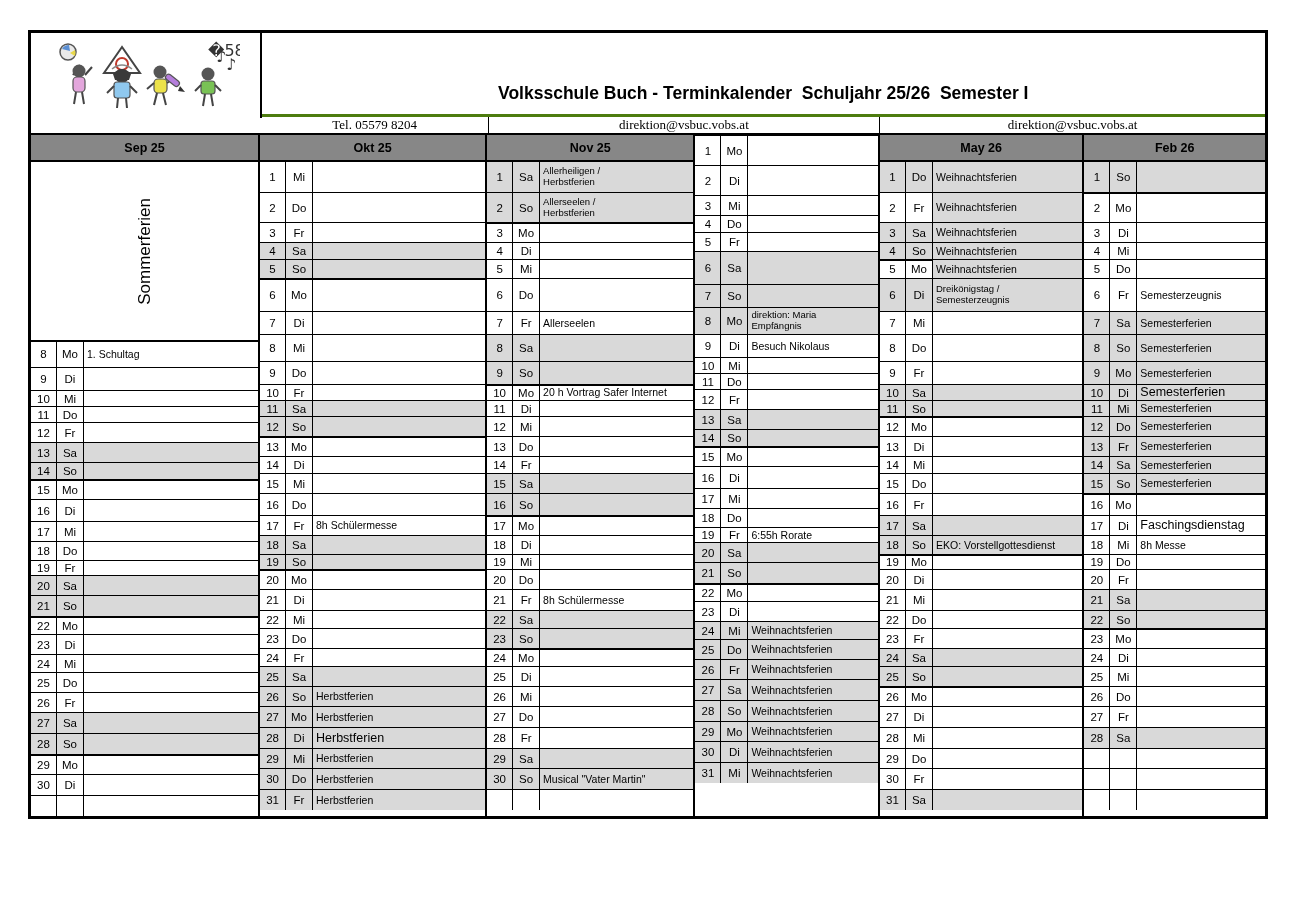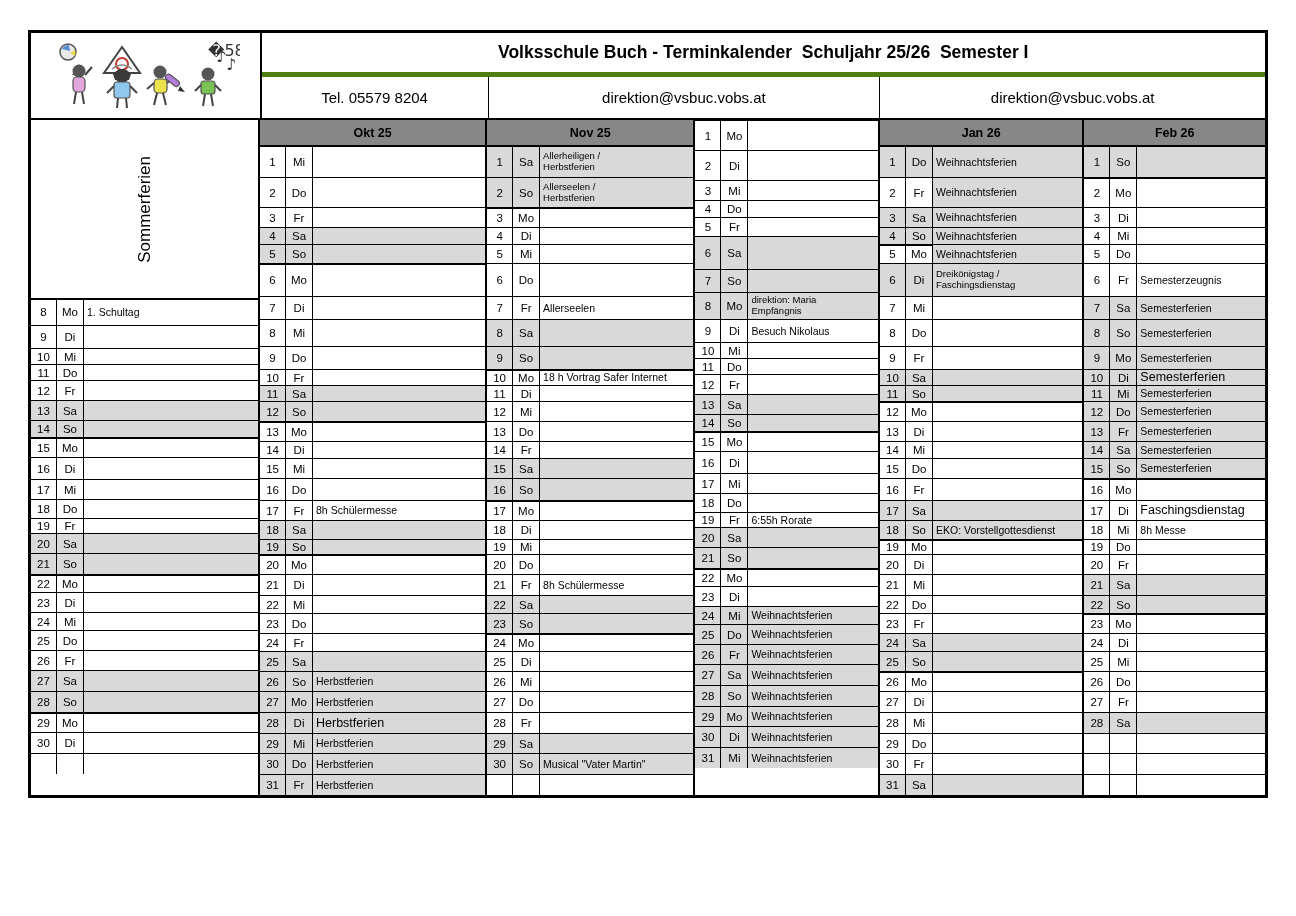--- a/index.html
+++ b/index.html
@@ -5,26 +5,26 @@
   html,body{margin:0;padding:0;background:#e8e8e8;}
   .page{position:relative;width:1296px;height:916px;background:#ffffff;overflow:hidden;
         font-family:"Liberation Sans",sans-serif;color:#000;}
   .sheet{position:absolute;left:28px;top:30px;width:1240px;box-sizing:border-box;
          border:3px solid #000;background:#fff;}
   
   .top{display:flex;border-bottom:2px solid #000;}
   .logo-cell{flex:230 0 0;box-sizing:border-box;border-right:2px solid #000;
              display:flex;align-items:center;justify-content:center;height:85px;background:#fff;}
   .top-right{flex:1010 0 0;display:flex;flex-direction:column;}
-  .title-row{height:44px;box-sizing:border-box;border-bottom:5px solid #4d7c0f;
+  .title-row{height:44px;box-sizing:border-box;border-bottom:3px solid #4d7c0f;
              display:flex;align-items:center;justify-content:center;
-             font-weight:bold;font-size:17.5px;white-space:pre;}
+             font-weight:bold;font-size:17.5px;white-space:pre;margin-top:40px;}
   .contact-row{flex:1;display:flex;}
   .c-cell{box-sizing:border-box;display:flex;align-items:center;justify-content:center;
-          font-size:15px;border-right:1px solid #000;}
+          font-size:13px;border-right:1px solid #000;font-family:Liberation Serif, serif;}
   .c-tel{flex:228 0 0;}
   .c-em1{flex:394 0 0;}
   .c-em2{flex:388 0 0;border-right:none;}
   
   .cal{display:flex;align-items:stretch;}
   .month-col{box-sizing:border-box;background:#fff;}
   .month-col.sep{border-left:2px solid #000;}
   .m-head{height:27px;box-sizing:border-box;border-bottom:2px solid #000;background:#878787;
           display:flex;align-items:center;justify-content:center;
           font-weight:bold;font-size:12.5px;color:#000;}
@@ -116,20 +116,21 @@
         <div class="contact-row">
           <div class="c-cell c-tel">Tel. 05579 8204</div>
           <div class="c-cell c-em1">direktion@vsbuc.vobs.at</div>
           <div class="c-cell c-em2">direktion@vsbuc.vobs.at</div>
         </div>
       </div>
     </div>
 
     <div class="cal" id="cal">
         <div class="month-col" style="flex: 230 0 0px;">
+          <div class="m-head">Sep 25</div>
           <div class="merged" style="height: 178px;">
             <span class="vtext">Sommerferien</span>
           </div>
           <div class="row thick" style="height: 27px;">
             <div class="cell c-date">8</div>
             <div class="cell c-wd">Mo</div>
             <div class="cell c-ev">1. Schultag</div>
           </div>
           <div class="row" style="height: 23px;">
             <div class="cell c-date">9</div>
@@ -450,21 +451,21 @@
             <div class="cell c-ev"></div>
           </div>
           <div class="row shade" style="height: 23px;">
             <div class="cell c-date">9</div>
             <div class="cell c-wd">So</div>
             <div class="cell c-ev"></div>
           </div>
           <div class="row thick" style="height: 16px;">
             <div class="cell c-date">10</div>
             <div class="cell c-wd">Mo</div>
-            <div class="cell c-ev">18 h Vortrag Safer Internet</div>
+            <div class="cell c-ev">20 h Vortrag Safer Internet</div>
           </div>
           <div class="row" style="height: 16px;">
             <div class="cell c-date">11</div>
             <div class="cell c-wd">Di</div>
             <div class="cell c-ev"></div>
           </div>
           <div class="row" style="height: 20px;">
             <div class="cell c-date">12</div>
             <div class="cell c-wd">Mi</div>
             <div class="cell c-ev"></div>
@@ -717,21 +718,21 @@
             <div class="cell c-wd">Di</div>
             <div class="cell c-ev">Weihnachtsferien</div>
           </div>
           <div class="row shade" style="height: 21px;">
             <div class="cell c-date">31</div>
             <div class="cell c-wd">Mi</div>
             <div class="cell c-ev">Weihnachtsferien</div>
           </div>
         </div>
         <div class="month-col sep" style="flex: 205 0 0px;">
-          <div class="m-head">Jan 26</div>
+          <div class="m-head">May 26</div>
           <div class="row shade" style="height: 30px;">
             <div class="cell c-date">1</div>
             <div class="cell c-wd">Do</div>
             <div class="cell c-ev">Weihnachtsferien</div>
           </div>
           <div class="row shade-ev" style="height: 30px;">
             <div class="cell c-date">2</div>
             <div class="cell c-wd">Fr</div>
             <div class="cell c-ev">Weihnachtsferien</div>
           </div>
@@ -747,21 +748,21 @@
           </div>
           <div class="row shade-ev thick" style="height: 19px;">
             <div class="cell c-date">5</div>
             <div class="cell c-wd">Mo</div>
             <div class="cell c-ev">Weihnachtsferien</div>
           </div>
           <div class="row shade" style="height: 33px;">
             <div class="cell c-date">6</div>
             <div class="cell c-wd">Di</div>
             <div class="cell c-ev ml">Dreikönigstag /
-Faschingsdienstag</div>
+Semesterzeugnis</div>
           </div>
           <div class="row" style="height: 23px;">
             <div class="cell c-date">7</div>
             <div class="cell c-wd">Mi</div>
             <div class="cell c-ev"></div>
           </div>
           <div class="row" style="height: 27px;">
             <div class="cell c-date">8</div>
             <div class="cell c-wd">Do</div>
             <div class="cell c-ev"></div>

